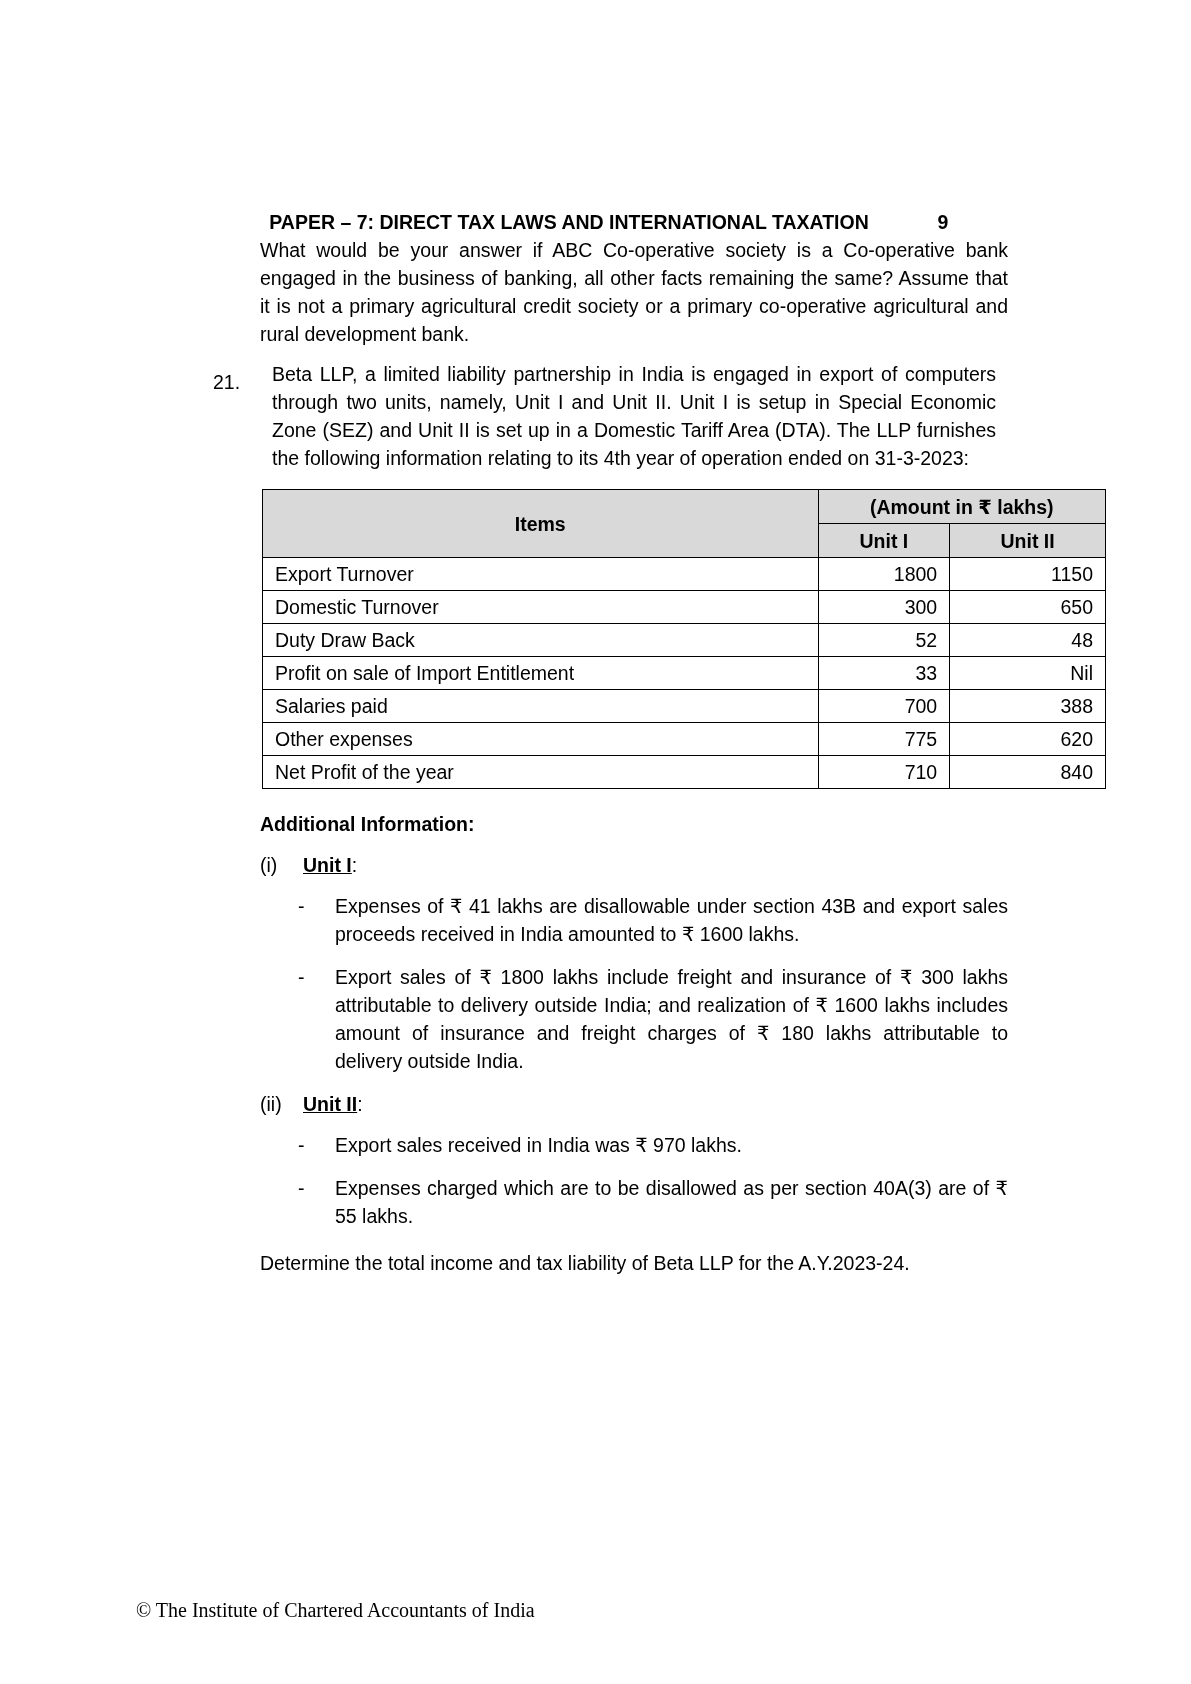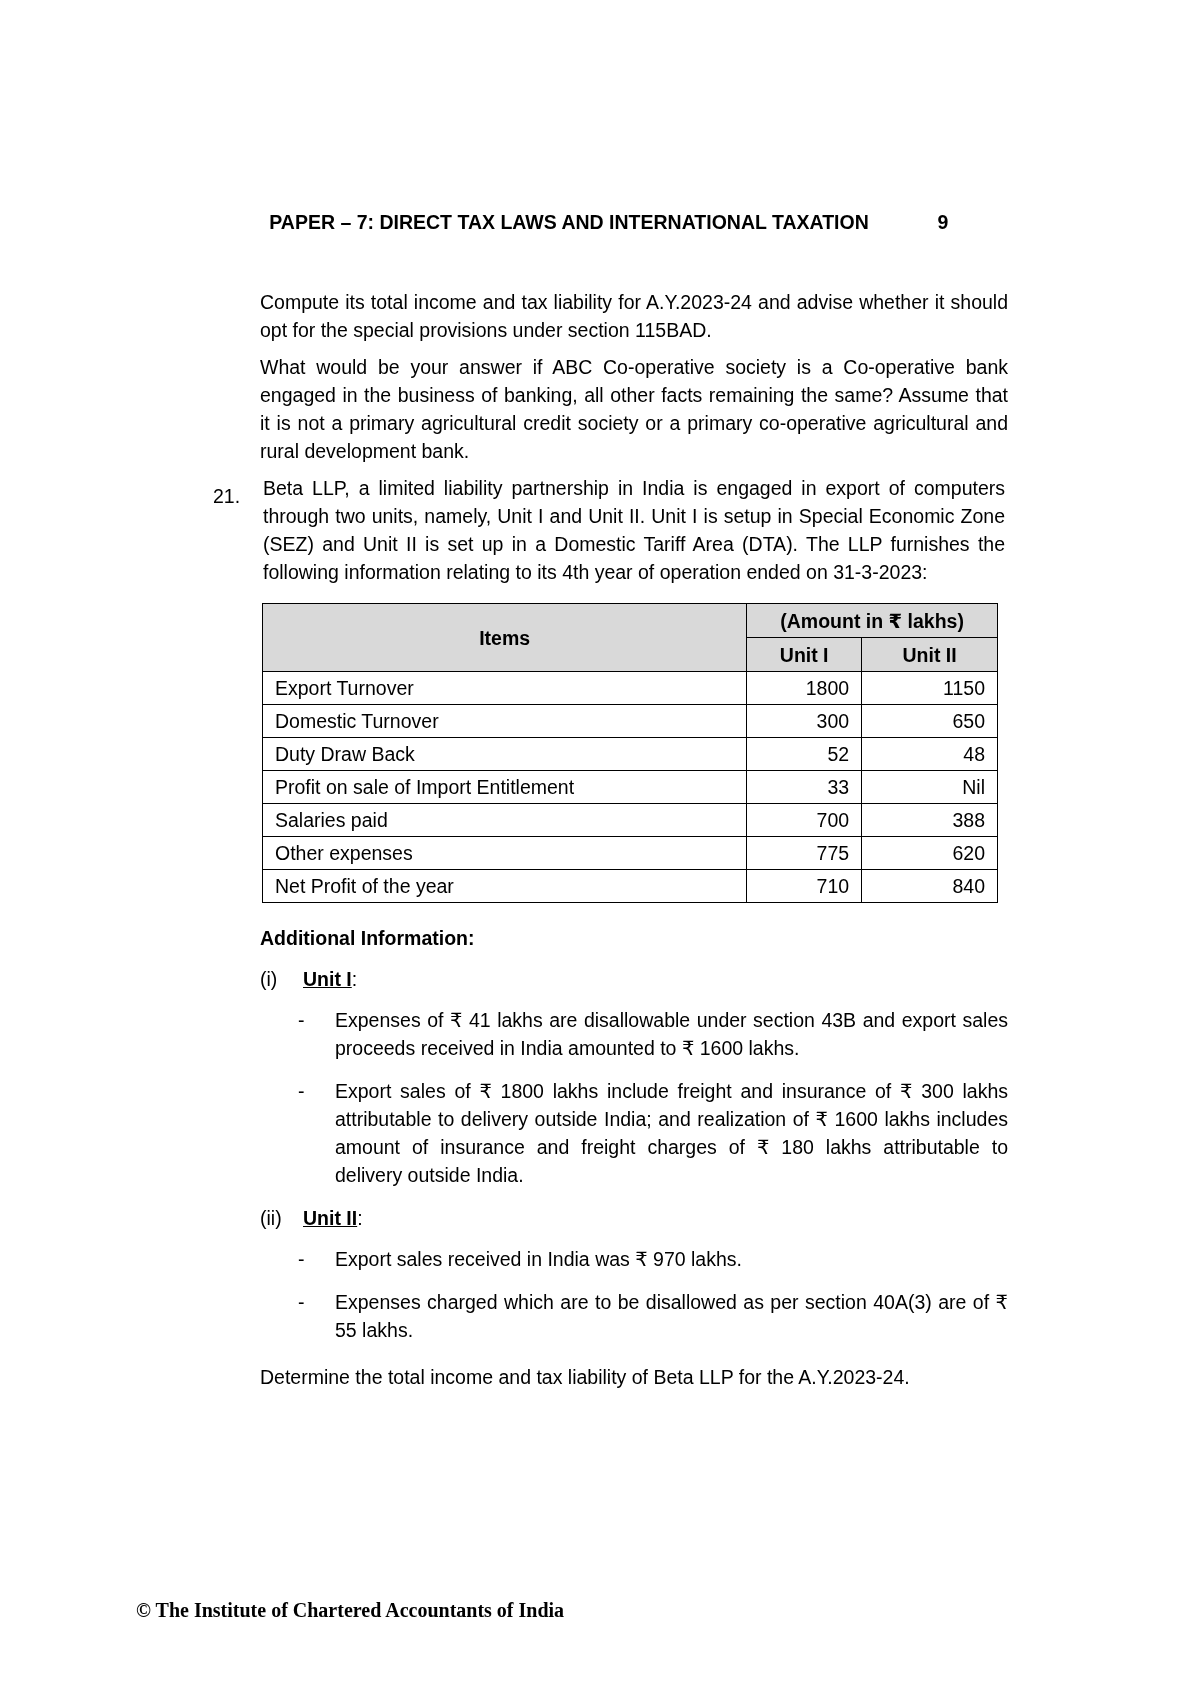--- a/index.html
+++ b/index.html
@@ -29,26 +29,26 @@
     font-weight: bold;
   }
   .doc-title { flex: 1; text-align: center; }
   .page-number { width: 130px; text-align: center; }
 
   .para { margin: 0 0 9px 0; text-align: justify; }
   .p-first { margin-top: 52px; }
 
   .q-item { position: relative; margin-top: 4px; }
   .q-number { position: absolute; left: -47px; top: 8px; }
-  .q-intro { text-align: justify; margin: 3px; }
+  .q-intro { text-align: justify; margin: 12px; }
 
   table.data-table {
     border-collapse: collapse;
     margin: 17px 0 21px 2px;
-    width: 736px;
+    width: 844px;
     font-size: 19.5px;
   }
   table.data-table th, table.data-table td {
     border: 1.5px solid #000000;
     padding: 0 12px;
   }
   table.data-table th {
     background: #d9d9d9;
     font-weight: bold;
     text-align: center;
@@ -69,36 +69,35 @@
   .bullet-row { display: flex; margin: 0 0 15px 0; }
   .bullet-marker { width: 37px; flex-shrink: 0; }
   .bullet-text { flex: 1; text-align: justify; }
   .closing { margin-top: 19px; }
 
   .doc-footer {
     position: absolute;
     left: 136px;
     top: 1599px;
     font-family: "Liberation Serif", "DejaVu Serif", serif;
-    font-weight: bold;
+    font-weight: normal;
     font-size: 20px;
   }
 </style>
 </head>
 <body>
 
 <div class="page">
   <div class="content">
 
     <div class="doc-header">
       <div class="doc-title">PAPER – 7: DIRECT TAX LAWS AND INTERNATIONAL TAXATION</div>
       <div class="page-number">9</div>
     </div>
 
-    <p class="para p-first">Compute its total income and tax liability for A.Y.2023-24 and advise whether it should opt for the special provisions under section 115BAD.</p>
     <p class="para">What would be your answer if ABC Co-operative society is a Co-operative bank engaged in the business of banking, all other facts remaining the same? Assume that it is not a primary agricultural credit society or a primary co-operative agricultural and rural development bank.</p>
 
     <div class="q-item">
       <span class="q-number">21.</span>
       <p class="q-intro">Beta LLP, a limited liability partnership in India is engaged in export of computers through two units, namely, Unit I and Unit II. Unit I is setup in Special Economic Zone (SEZ) and Unit II is set up in a Domestic Tariff Area (DTA). The LLP furnishes the following information relating to its 4th year of operation ended on 31-3-2023:</p>
 
       <table class="data-table">
         <colgroup>
           <col class="col-items">
           <col class="col-u1">

